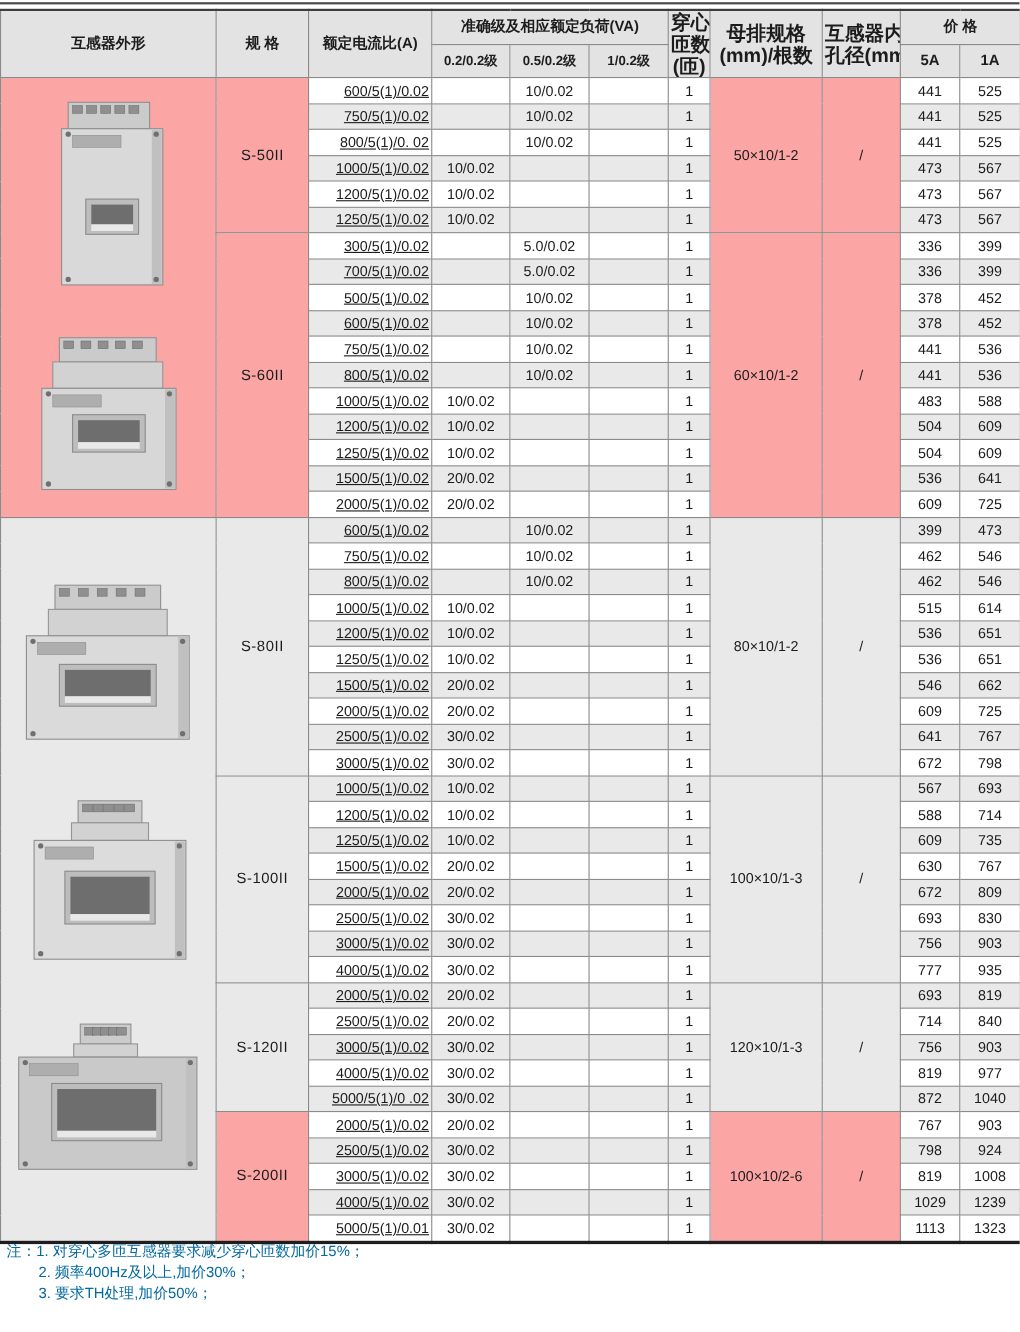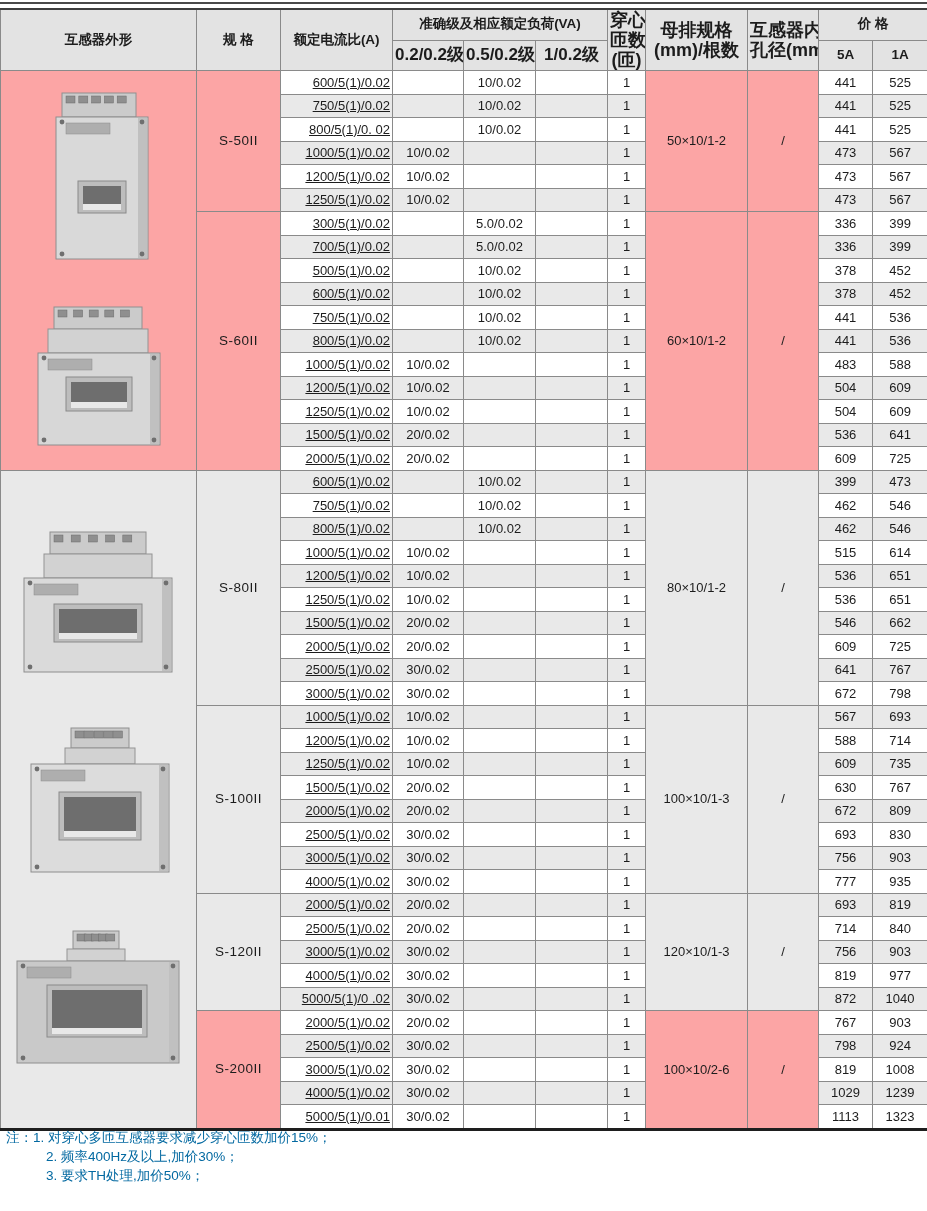--- a/index.html
+++ b/index.html
@@ -5,35 +5,35 @@
   html,body{margin:0;padding:0;background:#ffffff;}
   body{width:927px;height:1211px;font-family:"Liberation Sans","DejaVu Sans",sans-serif;color:#1c1c1c;position:relative;}
   .page{position:absolute;top:0;left:0;width:927px;height:1211px;background:#fff;}
   .top-rule{position:absolute;top:2px;left:0;width:927px;height:2px;background:#4a4a4a;}
   table.price{position:absolute;top:8px;left:0;width:927px;border-collapse:collapse;table-layout:fixed;
     border:1px solid #777;border-top:2px solid #3d3d3d;border-bottom:3px solid #1e1e1e;}
   th,td{border:1px solid #8a8a8a;padding:0 2px;text-align:center;vertical-align:middle;
     overflow:hidden;white-space:nowrap;font-size:13px;line-height:1.1;}
   thead th{background:#e3e3e3;font-weight:bold;font-size:13.5px;height:25px;}
   thead .hl{display:block;line-height:1.12;font-size:18px;}
-  thead th.small{font-size:17px;margin-left:16px;}
+  thead th.small{font-size:12px;margin-left:16px;}
   tbody td{height:22.5px;background:#ffffff;}
   tbody tr.alt td{background:#e9e9e9;}
   tbody td.merged{background:#fca5a5;}
   tbody td.spec{font-size:13.5px;letter-spacing:0.5px;}
   tbody td.ratio{text-align:right;padding-left:4px;text-decoration:underline;}
   tbody tr.sec-start td{border-top:1.5px solid #5a5a5a;}
   td.imgcell{vertical-align:middle;}
   .photo-stack{display:flex;flex-direction:column;align-items:center;justify-content:center;}
   .photo-stack.group-a{gap:34px;}
   .photo-stack.group-b{gap:46px;}
   .photo-stack svg{display:block;}
   .notes{position:absolute;top:1128px;left:6px;width:910px;font-size:13.5px;line-height:19px;color:#0369a1;}
   .note-line{display:block;white-space:nowrap;}
-  .note-line.indent{margin-left:40px;}
+  .note-line.indent{margin-left:29px;}
 </style>
 </head>
 <body>
 
 <div class="page">
   <div class="top-rule"></div>
 
   <table class="price">
     <colgroup>
       <col style="width:196px">

